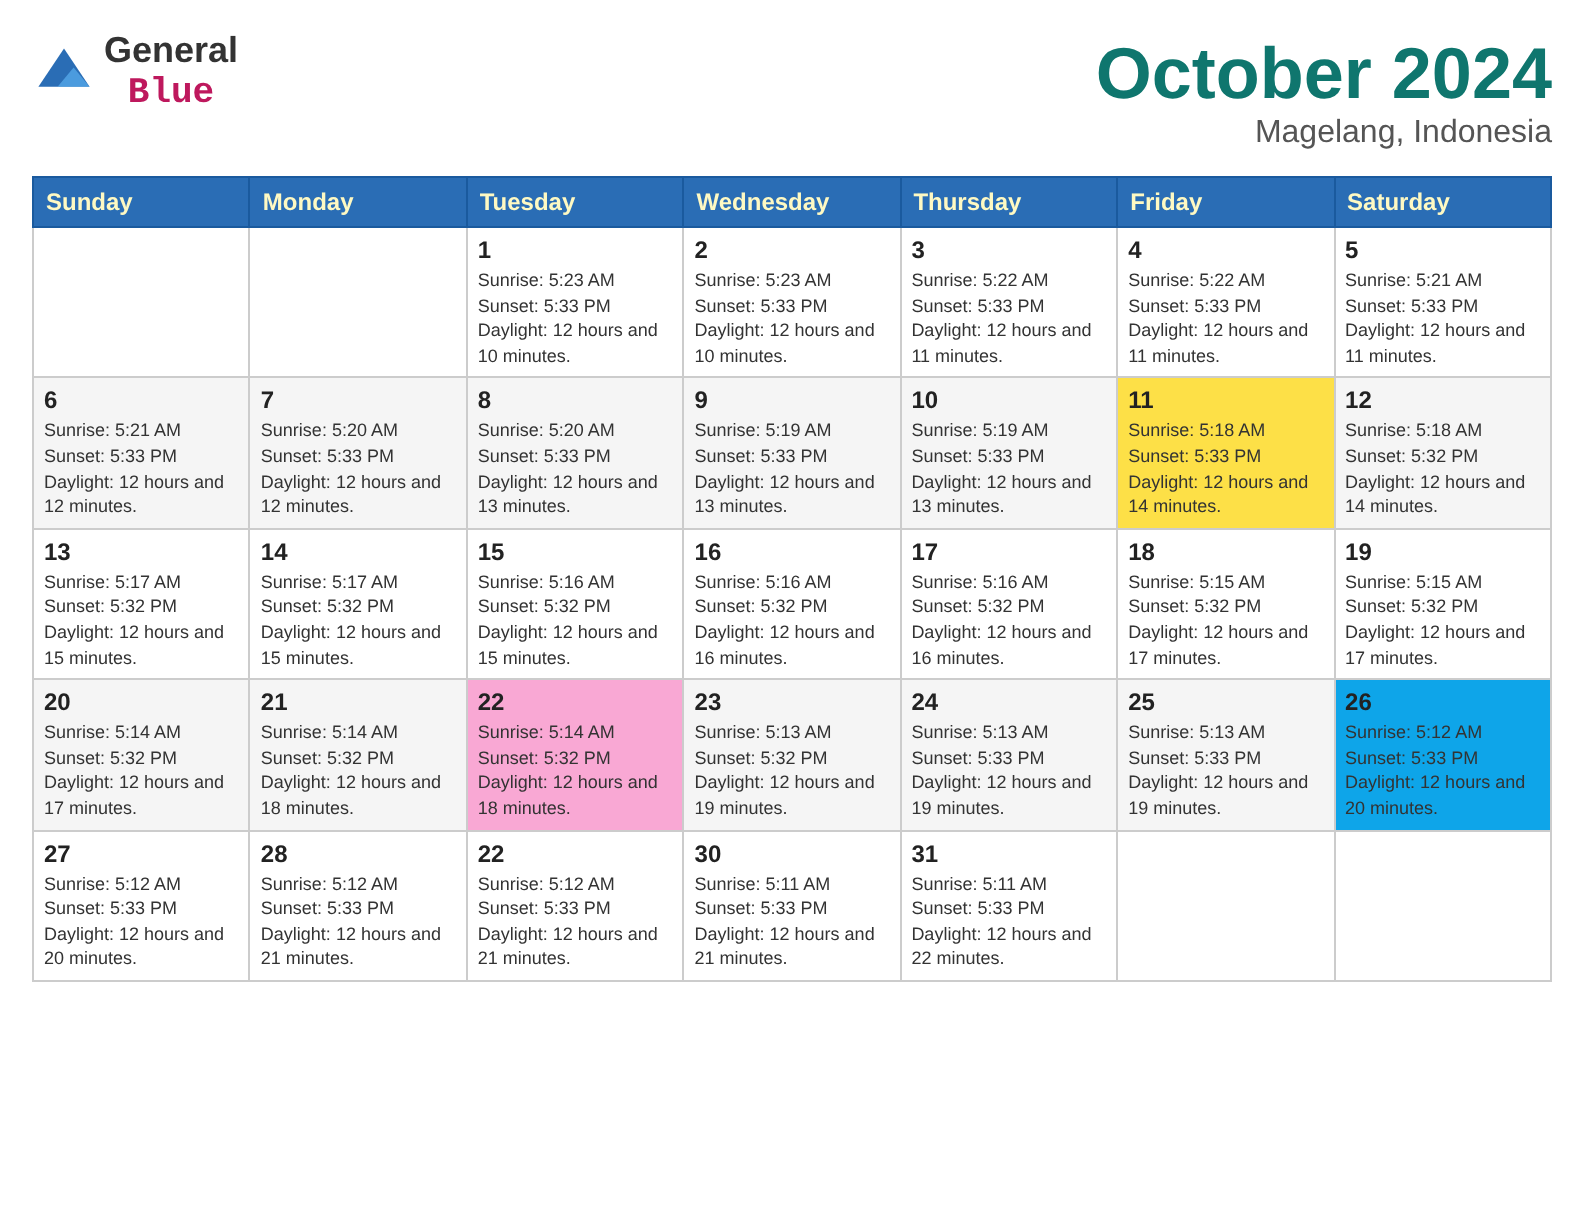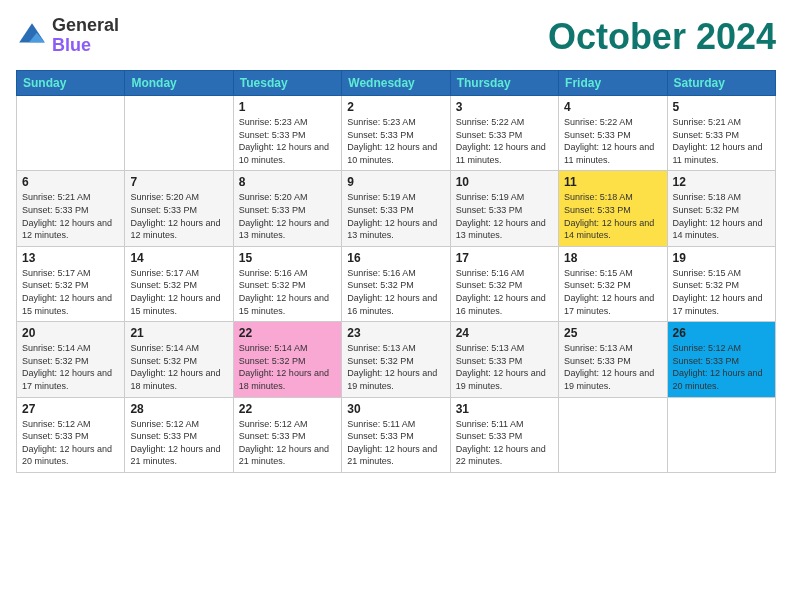--- a/index.html
+++ b/index.html
@@ -13,28 +13,29 @@
     .header {
       display: flex;
       justify-content: space-between;
       align-items: flex-start;
       margin-bottom: 12px;
     }
     .logo {
       display: flex;
       align-items: center;
       gap: 4px;
+      text-align: center;
     }
     .logo-text {
       font-size: 18px;
       font-weight: bold;
       line-height: 1.1;
     }
     .logo-text .general { color: #333; }
-    .logo-text .blue { color: #8b5cf6; }
+    .logo-text .blue { color: #be185d; font-family: Liberation Mono, monospace; }
     .logo-icon {
       width: 32px;
       height: 32px;
     }
     .title-block {
       text-align: right;
     }
     .month-title {
       font-size: 36px;
       font-weight: bold;
@@ -44,21 +45,21 @@
       font-size: 16px;
       color: #555;
     }
     .calendar {
       width: 100%;
       border-collapse: collapse;
       border: 1px solid #ccc;
     }
     .calendar th {
       background: #2a6db5;
-      color: #5eead4;
+      color: #fef9c3;
       font-size: 12px;
       font-weight: bold;
       padding: 5px 6px;
       text-align: left;
       border: 1px solid #1a5a9e;
     }
     .calendar td {
       vertical-align: top;
       padding: 4px 5px;
       font-size: 9.5px;
@@ -95,20 +96,21 @@
       <polygon points="20,4 36,28 4,28" fill="#2a6db5"></polygon>
       <polygon points="26,16 36,28 16,28" fill="#5aaff0" opacity="0.7"></polygon>
     </svg>
     <div class="logo-text">
       <span class="general">General</span><br>
       <span class="blue">Blue</span>
     </div>
   </div>
   <div class="title-block">
     <div class="month-title">October 2024</div>
+    <div class="location">Magelang, Indonesia</div>
   </div>
 </div>
 
 <table class="calendar">
   <thead>
     <tr>
     <th>Sunday</th>
         <th>Monday</th>
         <th>Tuesday</th>
         <th>Wednesday</th>

